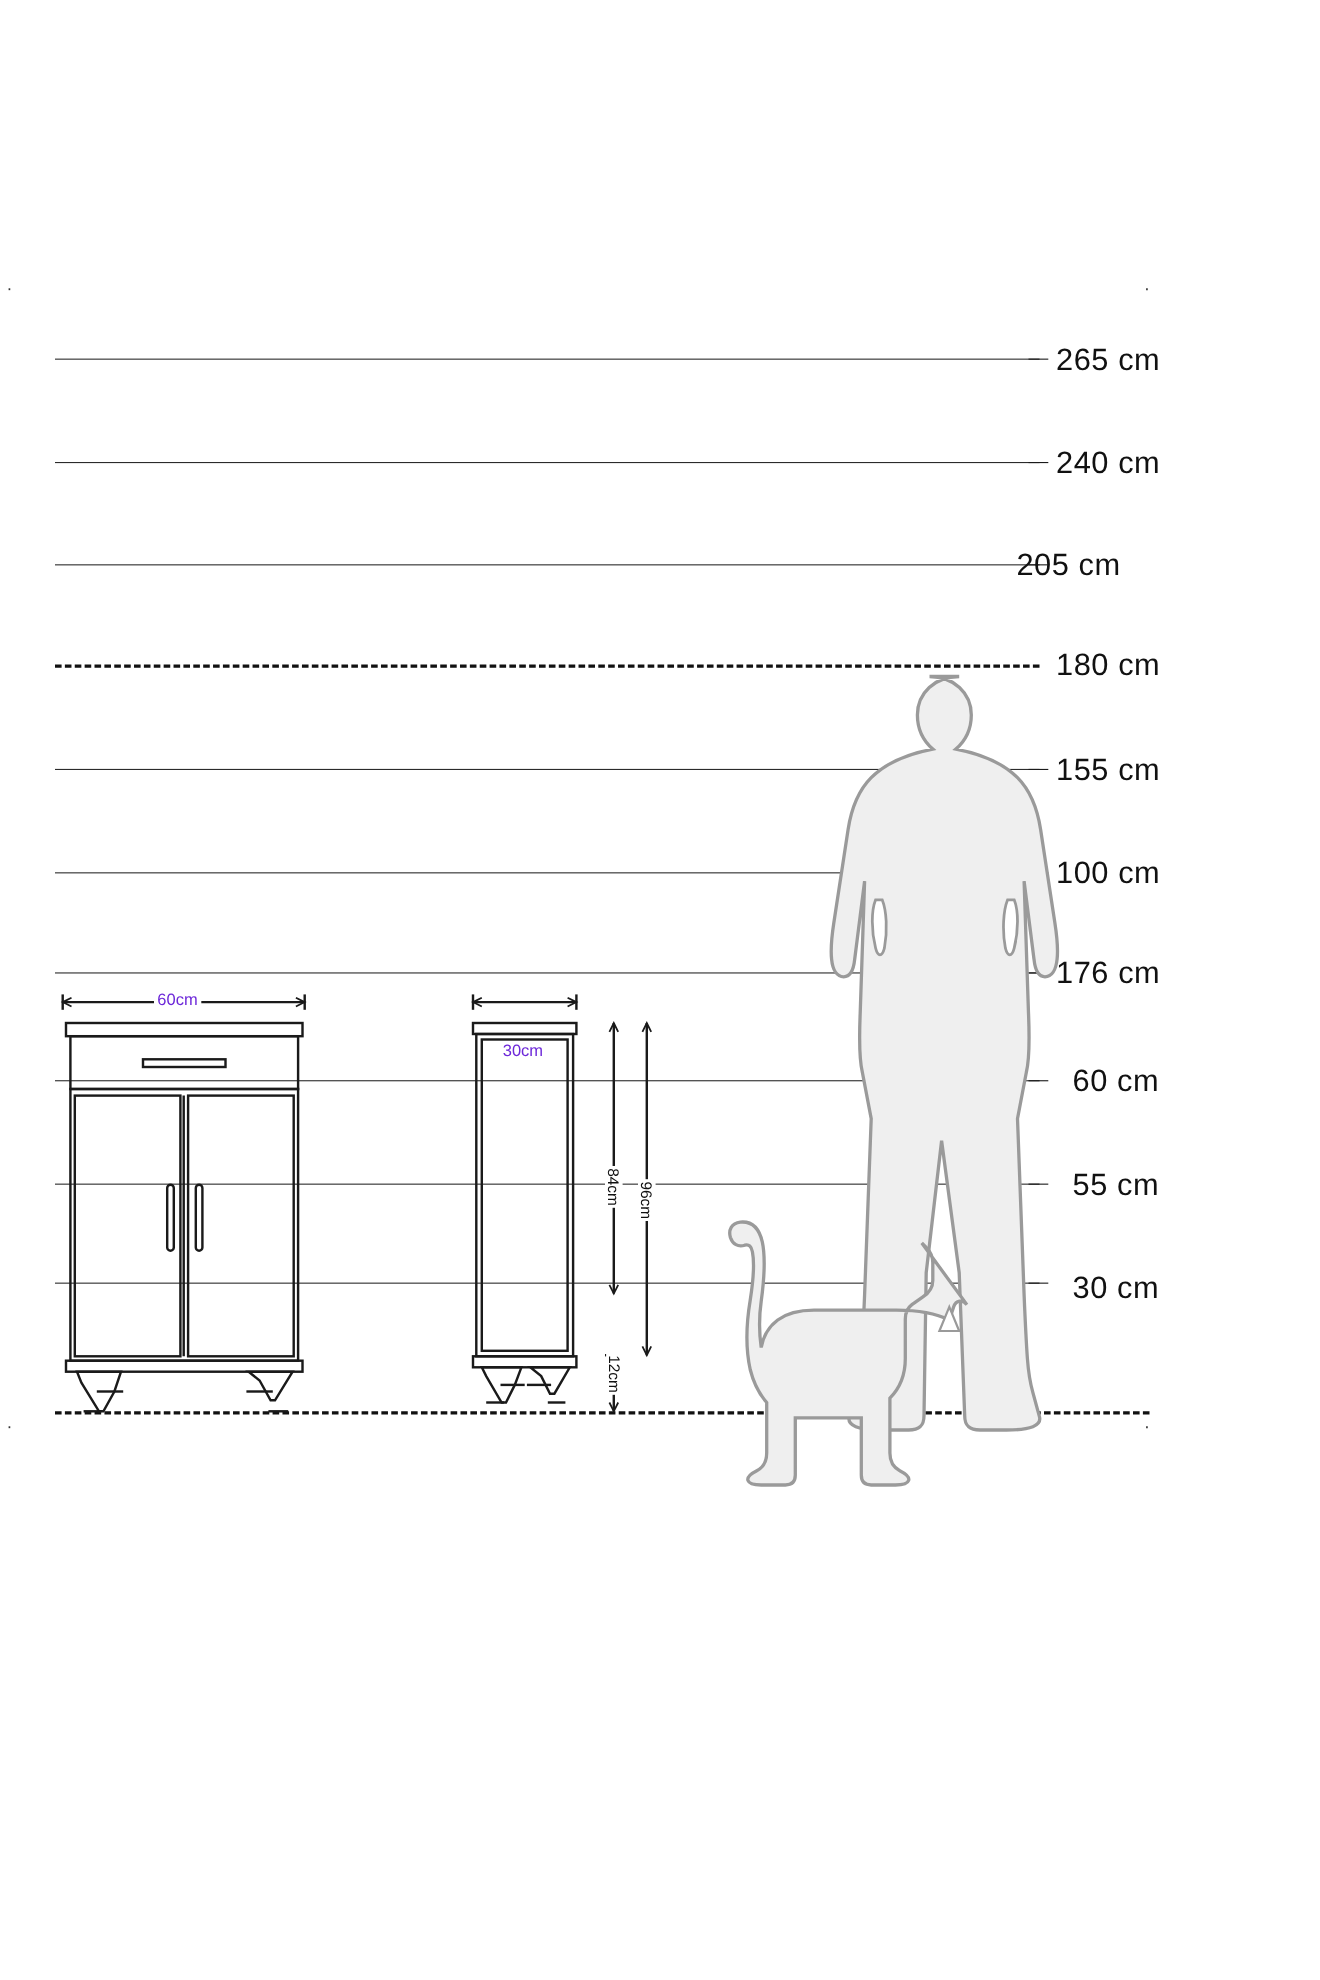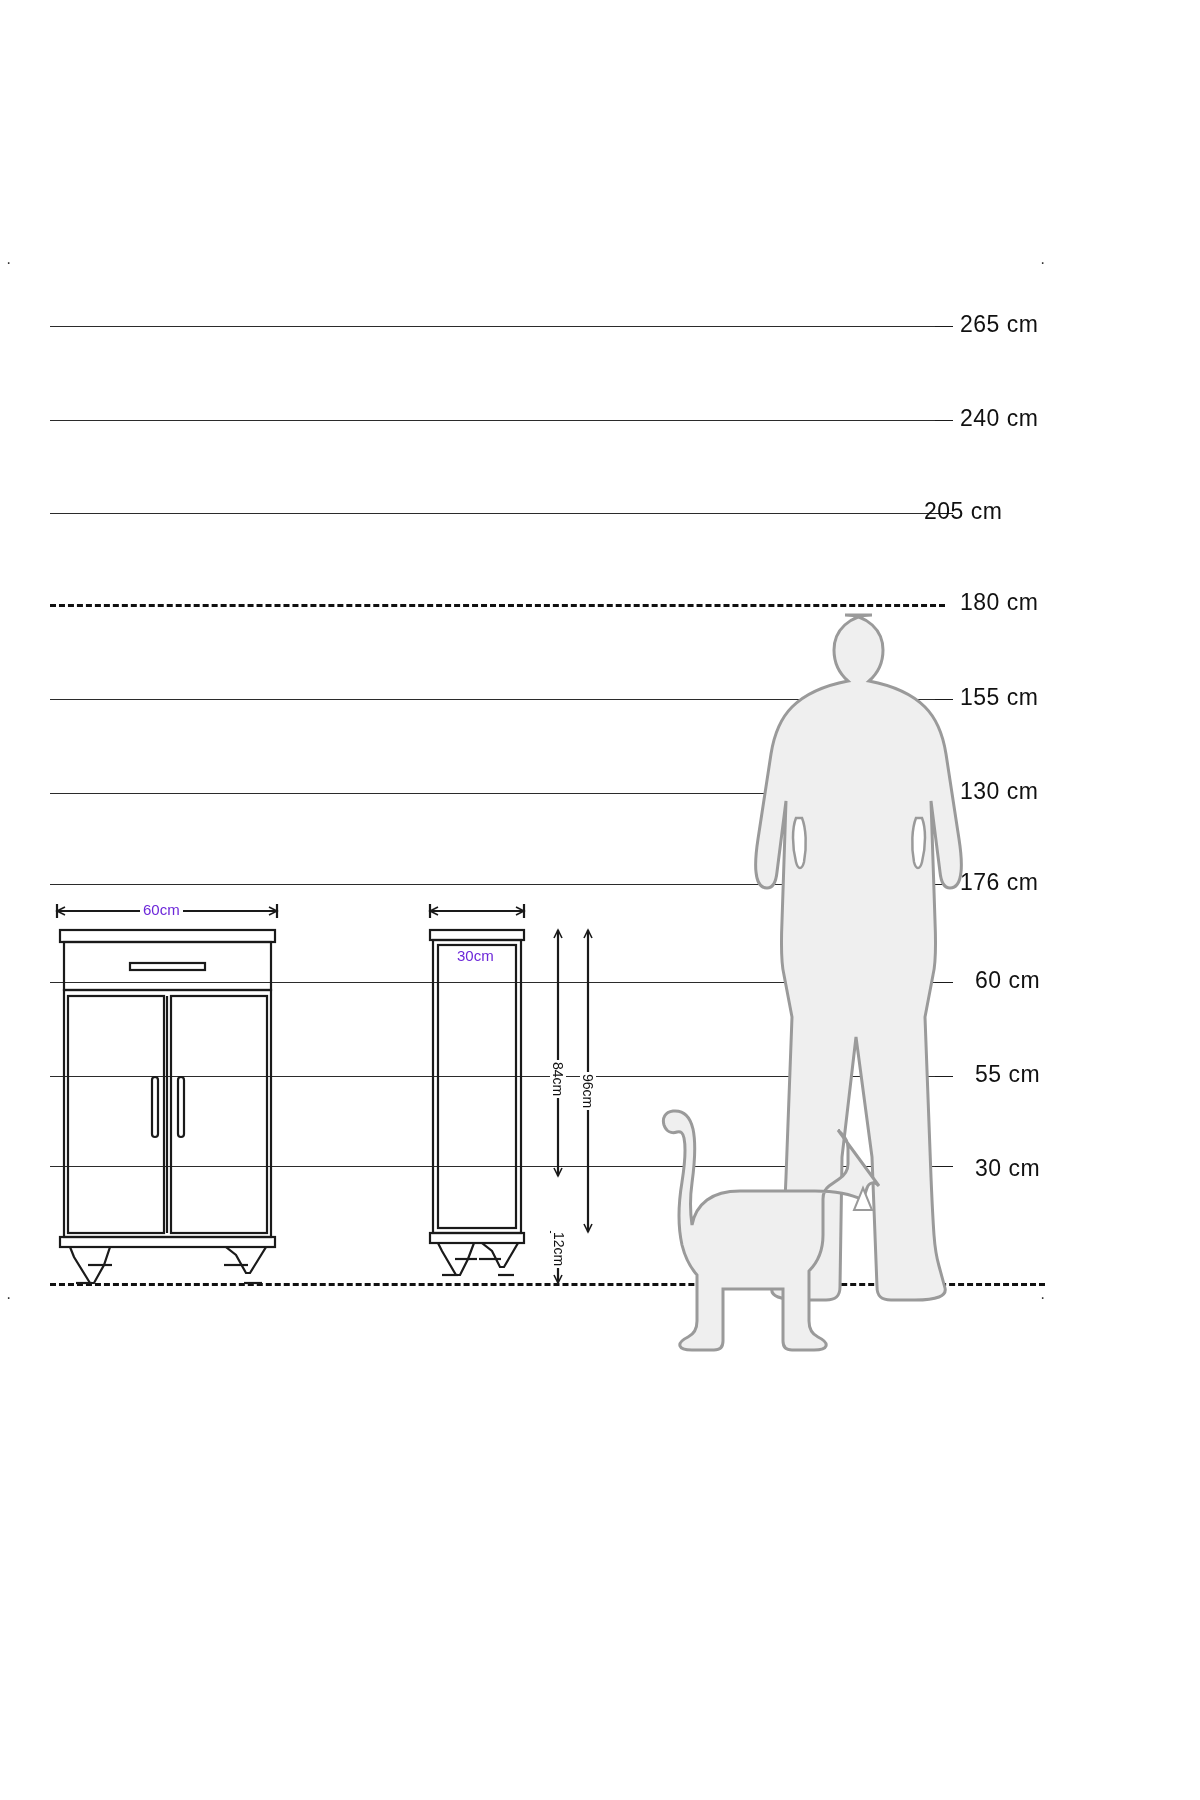--- a/index.html
+++ b/index.html
@@ -31,21 +31,21 @@
     border-top: 1.5px solid #2b2b2b;
   }
   .rule-tick {
     position: absolute;
     height: 0;
     border-top: 1.8px solid #1a1a1a;
     width: 18px;
   }
   .rule-label {
     position: absolute;
-    font-size: 23px;
+    font-size: 28px;
     letter-spacing: 0.5px;
     color: #111111;
     white-space: nowrap;
   }
 
   
   .rule-dashed {
     position: absolute;
     height: 0;
     border-top: 3px dashed #111111;
@@ -109,21 +109,21 @@
 
   <div class="rule-dashed" style="left:50px; top:604px; width:895px;"></div>
   <div class="rule-label" style="left:960px; top:589px;">180 cm</div>
 
   <div class="rule" style="left:50px; top:699px; width:895px;"></div>
   <div class="rule-tick" style="left:935px; top:699px;"></div>
   <div class="rule-label" style="left:960px; top:684px;">155 cm</div>
 
   <div class="rule" style="left:50px; top:793px; width:895px;"></div>
   <div class="rule-tick" style="left:935px; top:793px;"></div>
-  <div class="rule-label" style="left:960px; top:778px;">130 cm</div>
+  <div class="rule-label" style="left:960px; top:778px;">100 cm</div>
 
   <div class="rule" style="left:50px; top:884px; width:895px;"></div>
   <div class="rule-tick" style="left:935px; top:884px;"></div>
   <div class="rule-label" style="left:960px; top:869px;">176 cm</div>
 
   <div class="rule" style="left:50px; top:982px; width:895px;"></div>
   <div class="rule-tick" style="left:935px; top:982px;"></div>
   <div class="rule-label" style="left:975px; top:967px;">60 cm</div>
 
   <div class="rule" style="left:50px; top:1076px; width:895px;"></div>

